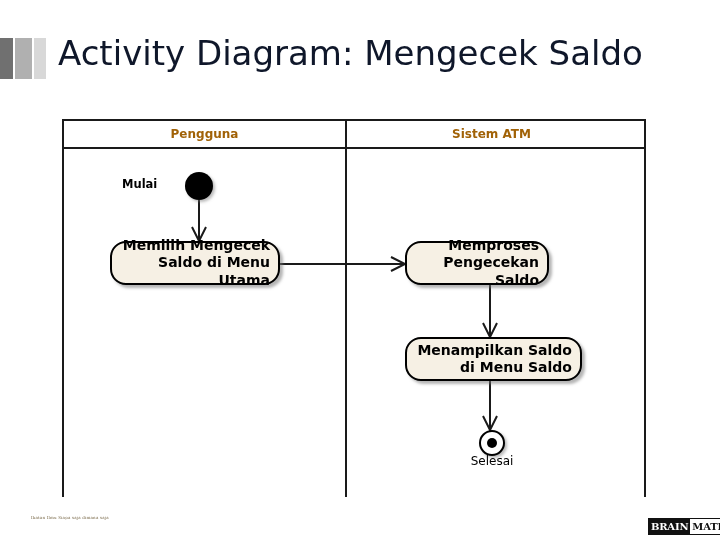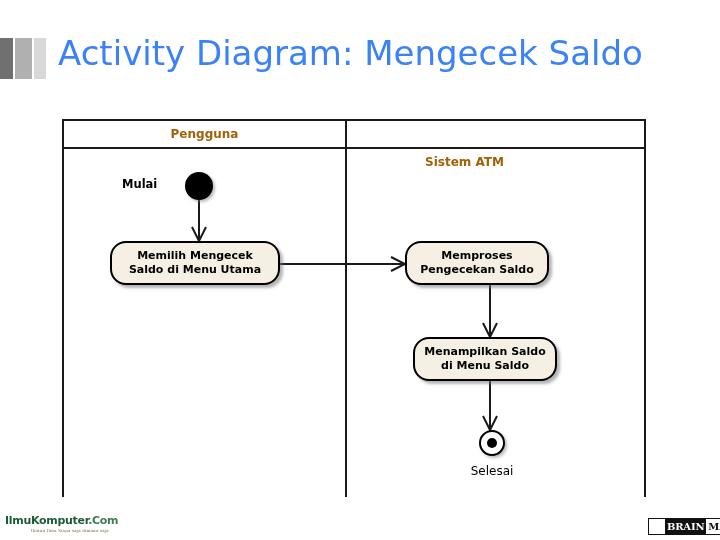--- a/index.html
+++ b/index.html
@@ -33,21 +33,21 @@
   .title-bar.b3 { width: 12px; background: #d8d8d8; margin-left: 2px; }
 
   #slide-title {
     position: absolute;
     left: 58px;
     top: 33px;
     width: 640px;
     font-family: "DejaVu Sans", sans-serif;
     font-size: 34px;
     font-weight: 400;
-    color: #3b82f6;
+    color: #0f172a;
     letter-spacing: 0px;
     white-space: nowrap;
   }
 
   
   #diagram {
     position: absolute;
     left: 62px;
     top: 119px;
     width: 584px;
@@ -90,45 +90,45 @@
     top: 4px;
     height: 22px;
     line-height: 22px;
     text-align: center;
     font-family: "DejaVu Sans", sans-serif;
     font-size: 12px;
     font-weight: bold;
     color: #a16207;
   }
   #lane-header-left  { left: 2px;   width: 281px; }
-  #lane-header-right { left: 274px; width: 257px; margin-top: 28px; }
+  #lane-header-right { left: 301px; width: 257px; }
 
   
   .activity {
     position: absolute;
     box-sizing: border-box;
     background: #f6f0e4;
     border: 2px solid #000000;
     border-radius: 16px;
     box-shadow: 3px 3px 3px rgba(120,120,120,0.55);
     display: flex;
     align-items: center;
     justify-content: center;
-    text-align: center;
-    font-family: "DejaVu Sans", sans-serif;
-    font-size: 11px;
+    text-align: right;
+    font-family: "DejaVu Sans", sans-serif;
+    font-size: 14px;
     font-weight: bold;
     color: #000000;
     line-height: 1.25;
     padding: 2px 8px;
   }
 
   #activity-1 { left: 48px;  top: 122px; width: 170px; height: 44px; }
   #activity-2 { left: 343px; top: 122px; width: 144px; height: 44px; }
-  #activity-3 { left: 351px; top: 218px; width: 144px; height: 44px; }
+  #activity-3 { left: 343px; top: 218px; width: 177px; height: 44px; }
 
   
   #start-node {
     position: absolute;
     left: 123px;
     top: 53px;
     width: 28px;
     height: 28px;
     border-radius: 50%;
     background: #000000;
@@ -164,21 +164,21 @@
     left: 6px;
     top: 6px;
     width: 10px;
     height: 10px;
     border-radius: 50%;
     background: #000000;
   }
   #end-label {
     position: absolute;
     left: 385px;
-    top: 345px;
+    top: 335px;
     width: 90px;
     text-align: center;
     font-family: "DejaVu Sans", sans-serif;
     font-size: 12px;
     font-weight: normal;
     color: #000000;
   }
 
   
   #connectors {
@@ -226,21 +226,20 @@
   #brain-part {
     background: #111111;
     color: #ffffff;
     font-family: "DejaVu Serif", serif;
     font-size: 10px;
     font-weight: bold;
     letter-spacing: -0.2px;
     padding: 4px 2px;
     display: flex;
     align-items: center;
-    margin-left: 16px;
   }
   #matics-part {
     background: #ffffff;
     color: #111111;
     font-family: "DejaVu Serif", serif;
     font-size: 10px;
     font-weight: bold;
     letter-spacing: -0.2px;
     padding: 0 2px;
     display: flex;
@@ -291,20 +290,19 @@
   <div class="activity" id="activity-3">Menampilkan Saldo di Menu Saldo</div>
 
   <div id="end-node">
     <div id="end-node-inner"></div>
   </div>
   <div id="end-label">Selesai</div>
 
 </div>
 
 <div id="footer-logo-left">
-  <div id="ilmukomputer-name"><span>IlmuKomputer</span><span class="dotcom">.Com</span></div>
   <div id="ilmukomputer-tagline">Ikatan Ilmu Siapa saja dimana saja</div>
 </div>
 
 <div id="footer-logo-right">
   <div id="brain-part">BRAIN</div>
   <div id="matics-part">MATICS</div>
 </div>
 
 </body></html>

